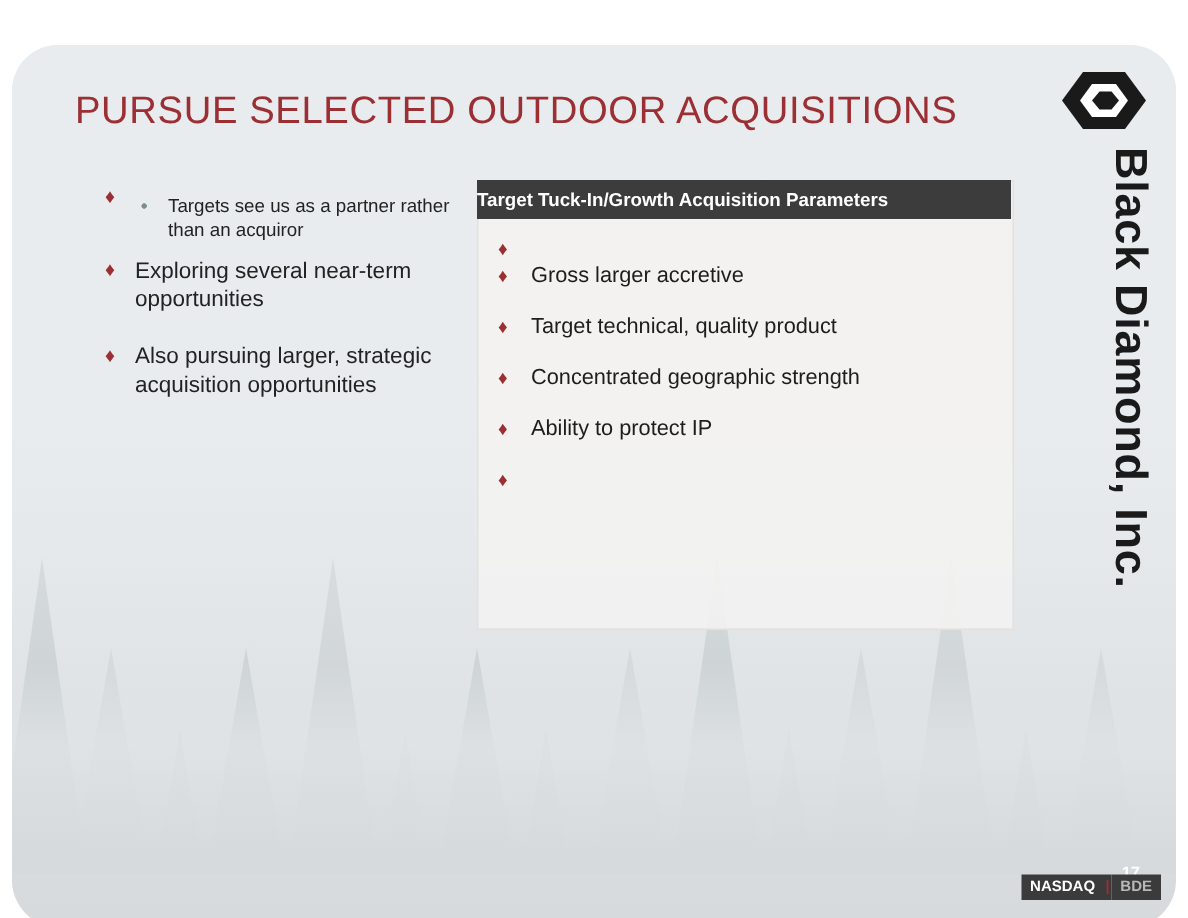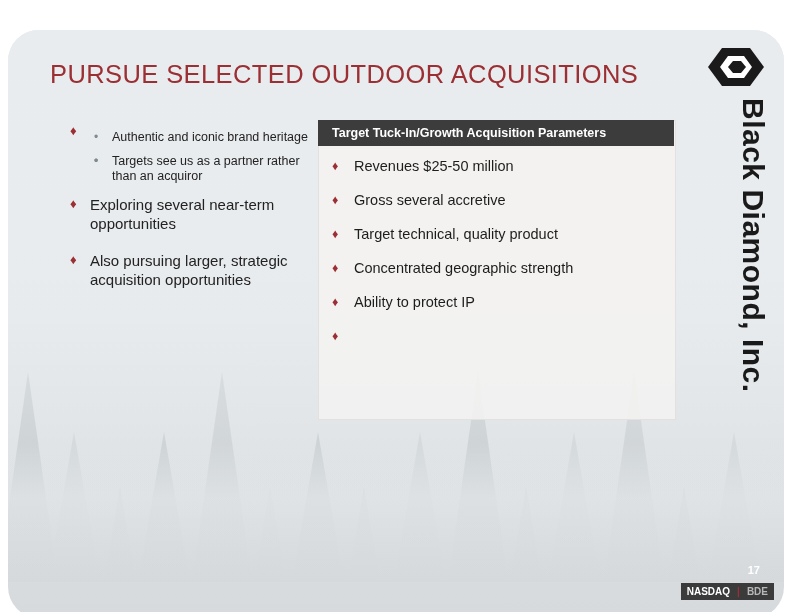--- a/index.html
+++ b/index.html
@@ -134,21 +134,20 @@
     position: absolute;
     left: 310px;
     top: 90px;
     width: 356px;
     height: 26px;
     background: #3c3c3c;
     color: #ffffff;
     font-size: 12.5px;
     font-weight: bold;
     line-height: 26px;
-    padding-left: 14px;
     box-sizing: border-box;
     white-space: nowrap;
   }
   .panel-list {
     position: absolute;
     left: 322px;
     top: 128px;
     width: 336px;
   }
   .p-item {
@@ -191,21 +190,21 @@
     font-size: 30px;
     font-weight: bold;
     white-space: nowrap;
     writing-mode: vertical-rl;
     letter-spacing: 0.5px;
   }
   
   .page-num {
     position: absolute;
     right: 24px;
-    bottom: 42px;
+    bottom: 30px;
     font-size: 11px;
     color: #ffffff;
     font-weight: bold;
   }
   .nasdaq {
     position: absolute;
     right: 10px;
     bottom: 18px;
     height: 17px;
     display: flex;
@@ -264,21 +263,20 @@
 
     <div class="title">PURSUE SELECTED OUTDOOR ACQUISITIONS</div>
 
     <div class="left-col">
       <div class="l1">
         <span class="dia">♦</span>
       </div>
       <div class="sub-group">
         <div class="l2">
           <span class="dot">•</span>
-          <span>Authentic and iconic brand heritage</span>
         </div>
         <div class="l2">
           <span class="dot">•</span>
         </div>
         <div class="l2">
           <span class="dot">•</span>
           <span>Targets see us as a partner rather than an acquiror</span>
         </div>
       </div>
       <div class="l1" style="margin-bottom:18px;">
@@ -289,25 +287,24 @@
         <span class="dia">♦</span>
         <span>Also pursuing larger, strategic acquisition opportunities</span>
       </div>
     </div>
 
     <div class="panel"></div>
     <div class="panel-header">Target Tuck-In/Growth Acquisition Parameters</div>
     <div class="panel-list">
       <div class="p-item">
         <span class="dia">♦</span>
-        <span>Revenues $25-50 million</span>
-      </div>
-      <div class="p-item">
-        <span class="dia">♦</span>
-        <span>Gross several accretive</span>
+      </div>
+      <div class="p-item">
+        <span class="dia">♦</span>
+        <span>Gross larger accretive</span>
       </div>
       <div class="p-item">
         <span class="dia">♦</span>
         <span>Target technical, quality product</span>
       </div>
       <div class="p-item">
         <span class="dia">♦</span>
         <span>Concentrated geographic strength</span>
       </div>
       <div class="p-item">

